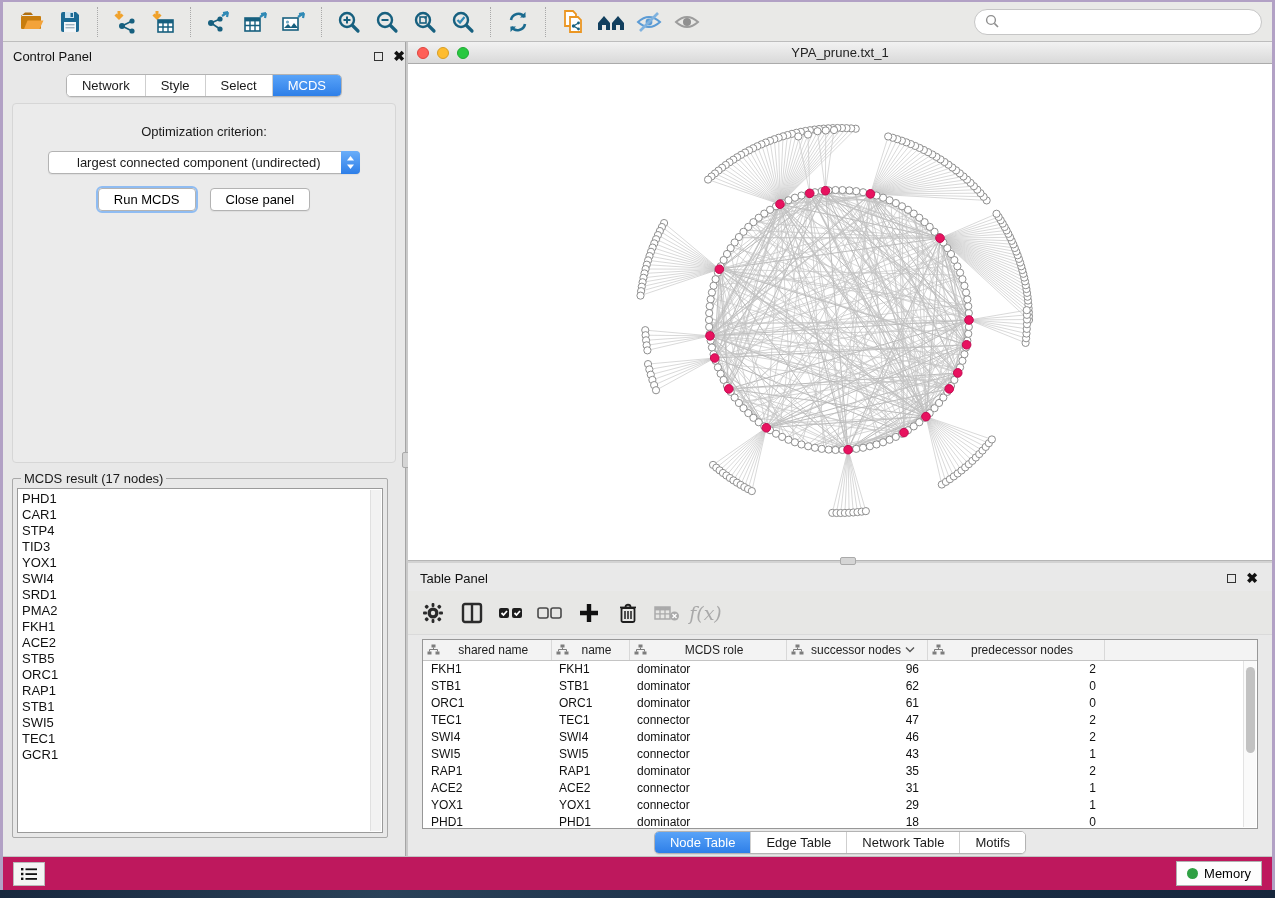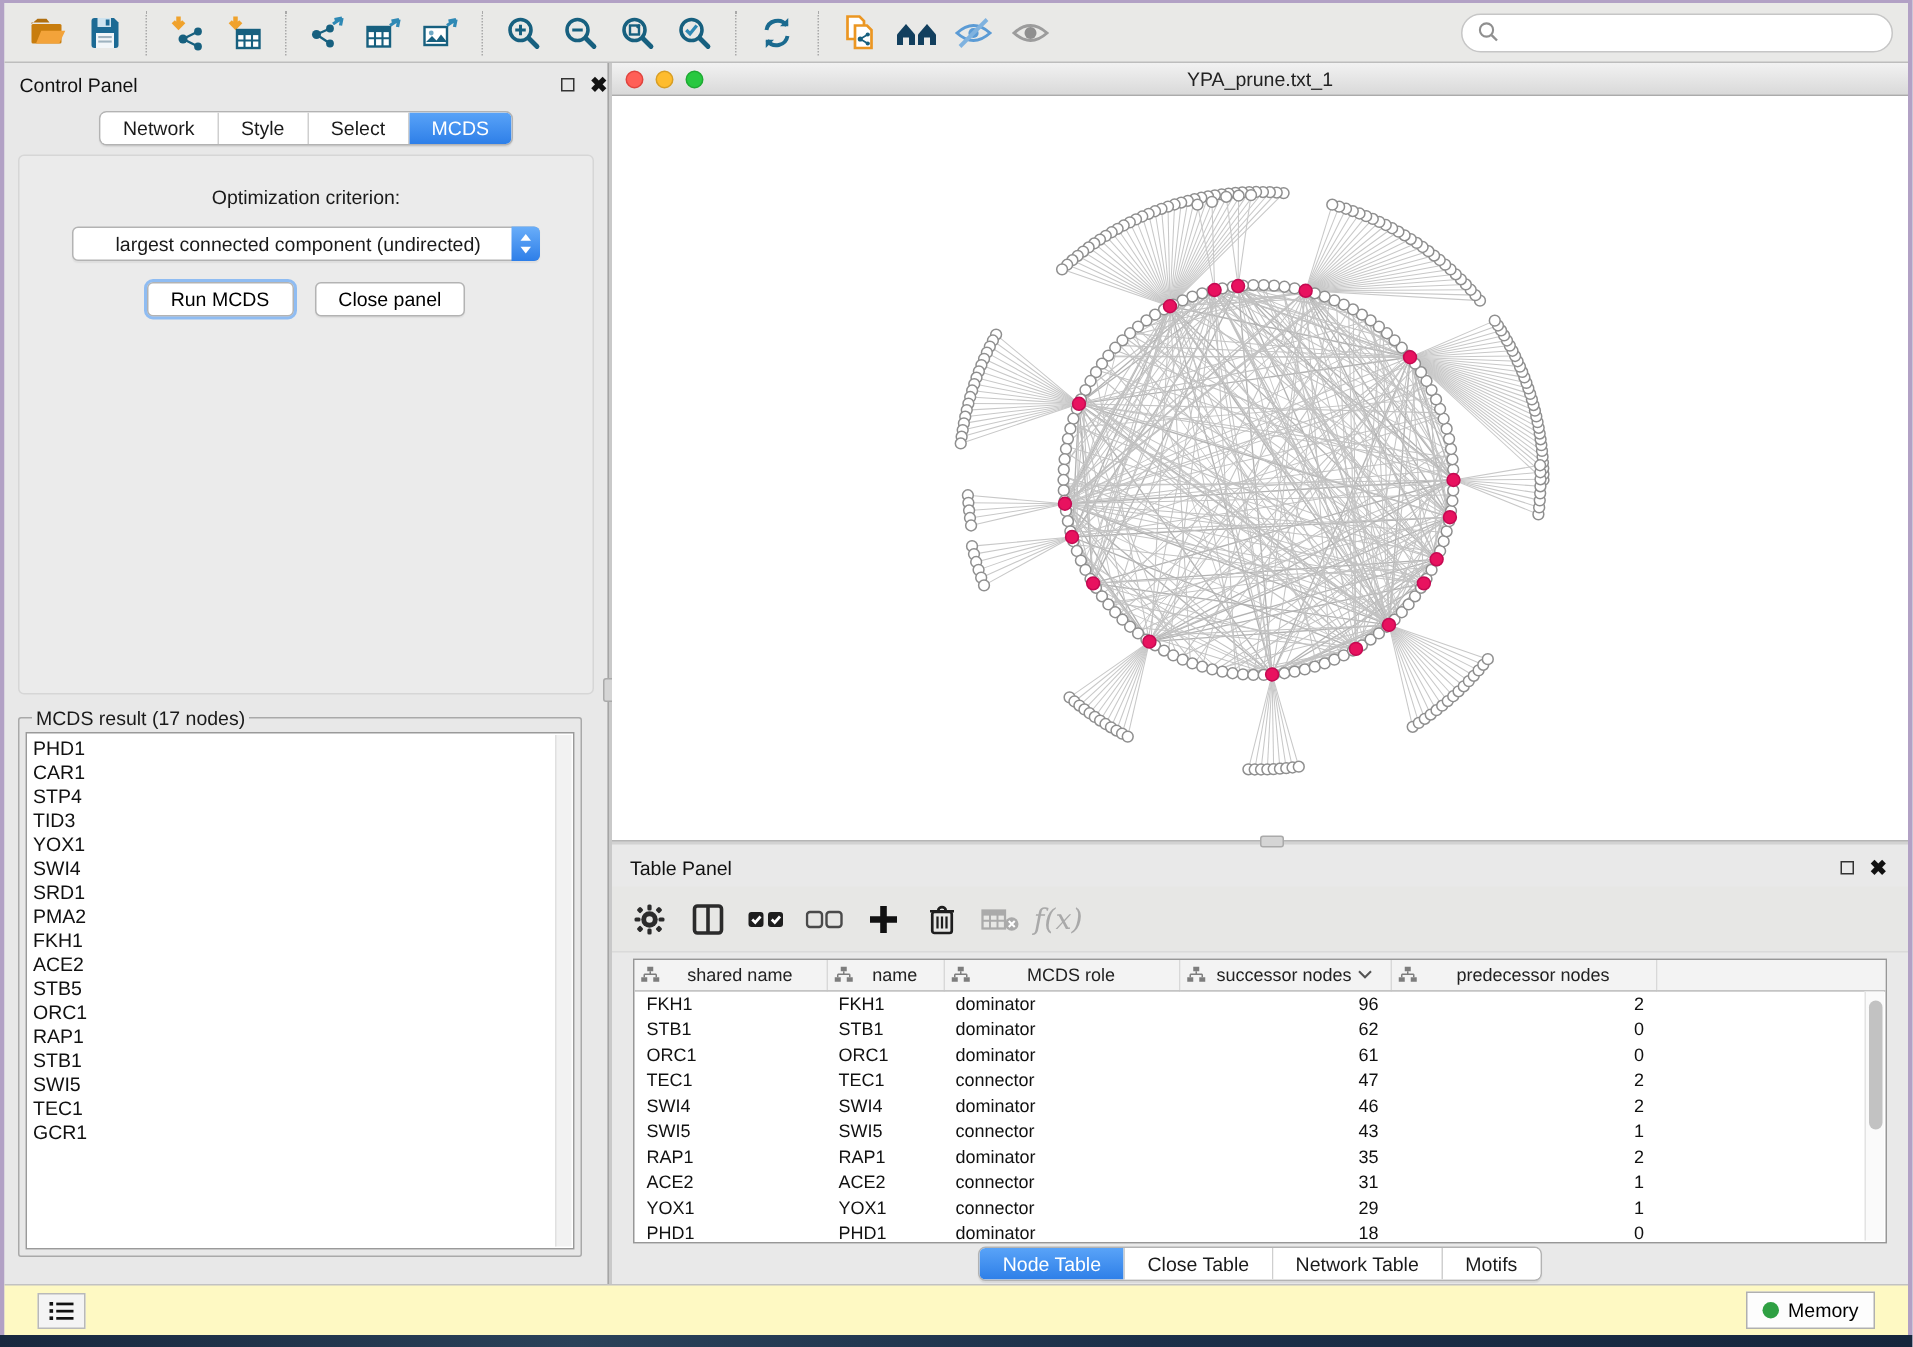--- a/index.html
+++ b/index.html
@@ -117,22 +117,22 @@
   td.num { text-align:right; padding-right:12px; }
   td.first { padding-left:12px; }
   .vscroll { position:absolute; top:21px; bottom:1px; right:1px; width:13px; background:#fafafa;
              border-left:1px solid #e3e3e3; }
   .vscroll .thumb { position:absolute; top:6px; left:2px; width:9px; height:86px;
                     background:#c2c2c2; border-radius:5px; cursor:pointer; }
 
   .tp-tabs-row { display:flex; justify-content:center; align-items:center; flex:1; }
 
   
-  .statusbar { height:34px; flex:0 0 34px; background:#fef9c3; border-top:1px solid #c2c2c2;
-               display:flex; align-items:center; padding:0 22px; }
+  .statusbar { height:34px; flex:0 0 34px; background:#be185d; border-top:1px solid #c2c2c2;
+               display:flex; align-items:center; padding:0 10px; }
   .status-left-btn { width:32px; height:24px; background:#f4f4f4; border:1px solid #b9b9b9;
                      display:flex; align-items:center; justify-content:center; cursor:pointer; }
   .memory-btn { margin-left:auto; height:25px; background:#fdfdfd; border:1px solid #b0b0b0;
                 display:flex; align-items:center; gap:6px; padding:0 10px; font-size:13px;
                 cursor:pointer; }
   .mem-dot { width:11px; height:11px; border-radius:50%; display:inline-block; }
 </style>
 </head>
 <body>
 
@@ -1436,21 +1436,21 @@
                 </tr>
               </tbody>
           </table>
           <div class="vscroll">
             <div class="thumb"></div>
           </div>
         </div>
         <div class="tp-tabs-row">
           <div class="seg" id="table-tabs">
               <span class="seg-item active">Node Table</span>
-              <span class="seg-item">Close Table</span>
+              <span class="seg-item">Edge Table</span>
               <span class="seg-item">Network Table</span>
               <span class="seg-item">Motifs</span>
             </div>
         </div>
       </div>
     </div>
   </div>
 
   <div class="statusbar">
     <button class="status-left-btn">

